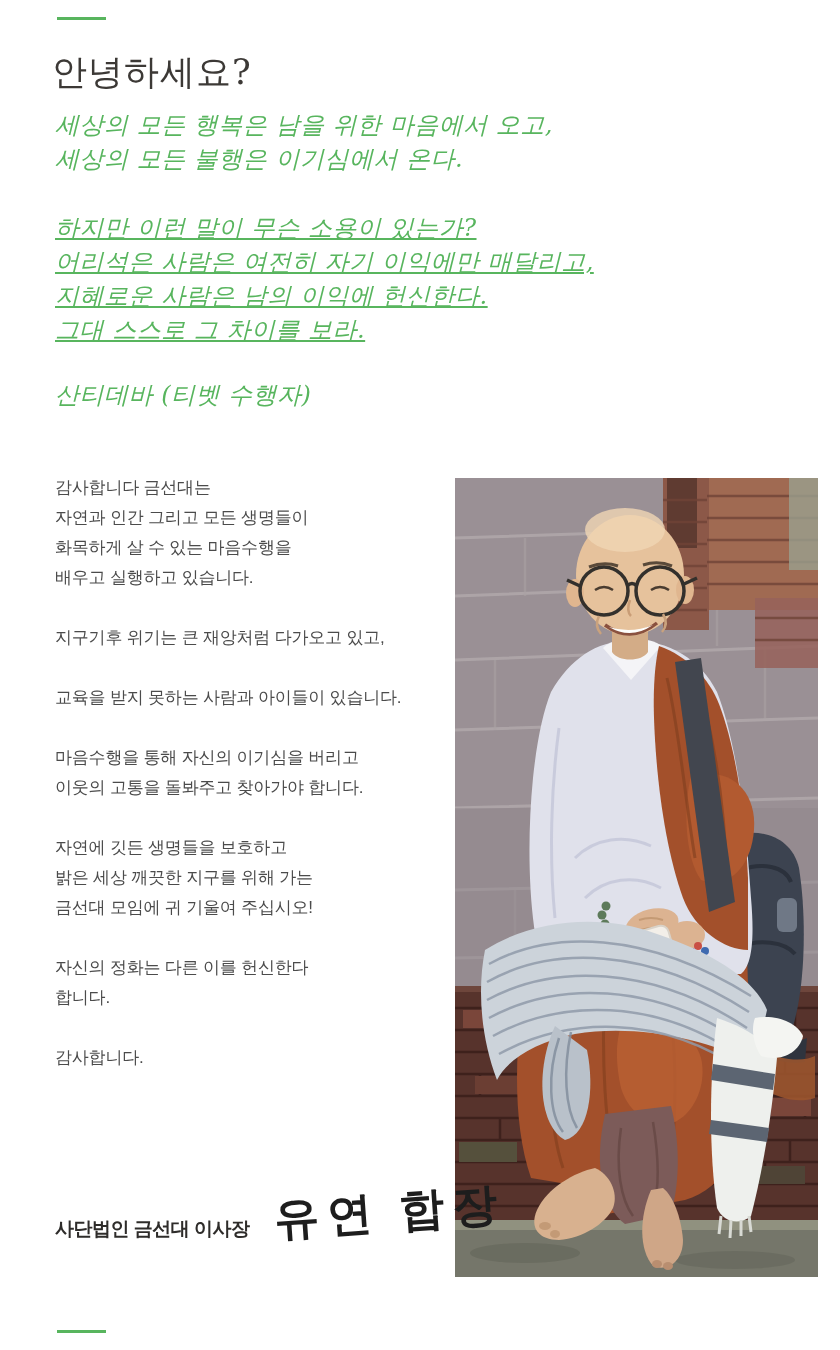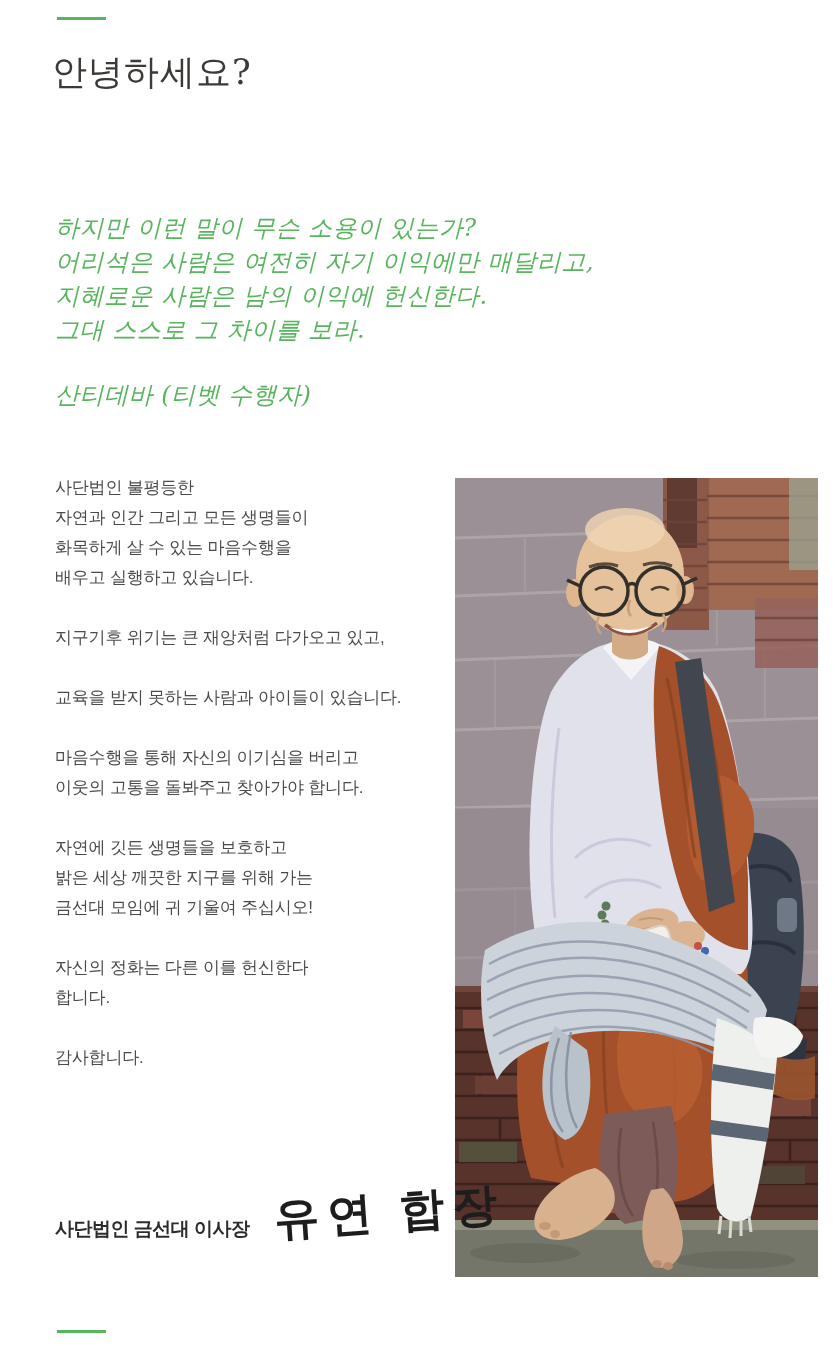--- a/index.html
+++ b/index.html
@@ -11,21 +11,21 @@
   .accent-bottom{left:57px;top:1330px;}
 
   .greeting-title{position:absolute;left:52px;top:26px;
         font-family:"DejaVu Serif", serif;
         font-size:35px;font-weight:500;color:#3c3936;letter-spacing:1px;}
 
   .quote{position:absolute;left:55px;color:#58b55e;
         font-family:"DejaVu Serif", serif;font-style:italic;
         font-size:24px;line-height:34px;white-space:nowrap;letter-spacing:.5px;}
   .quote-1{top:108px;}
-  .quote-2{top:211px;}
+  .quote-2{top:211px;text-decoration:underline;}
   .quote-attribution{top:378px;}
 
   .body-column{position:absolute;left:55px;top:473px;width:395px;
         font-size:17px;line-height:30px;color:#4b4b4b;letter-spacing:-0.2px;}
   .paragraph{margin:0 0 30px 0;}
   .body-line{white-space:nowrap;}
 
   .portrait{position:absolute;left:455px;top:478px;width:363px;height:799px;overflow:hidden;}
   .portrait svg{display:block;}
 
@@ -36,33 +36,37 @@
 </style>
 </head>
 <body>
 
 <div class="page">
 
   <div class="accent-line accent-top"></div>
 
   <h1 class="greeting-title">안녕하세요?</h1>
 
+  <div class="quote quote-1">
+    <div class="quote-line">세상의 모든 행복은 남을 위한 마음에서 오고,</div>
+    <div class="quote-line">세상의 모든 불행은 이기심에서 온다.</div>
+  </div>
 
   <div class="quote quote-2">
     <div class="quote-line">하지만 이런 말이 무슨 소용이 있는가?</div>
     <div class="quote-line">어리석은 사람은 여전히 자기 이익에만 매달리고,</div>
     <div class="quote-line">지혜로운 사람은 남의 이익에 헌신한다.</div>
     <div class="quote-line">그대 스스로 그 차이를 보라.</div>
   </div>
 
   <div class="quote quote-attribution">산티데바 (티벳 수행자)</div>
 
   <div class="body-column">
     <p class="paragraph">
-      <span class="body-line">사단법인 불평등한</span><br>
+      <span class="body-line">감사합니다 금선대는</span><br>
       <span class="body-line">자연과 인간 그리고 모든 생명들이</span><br>
       <span class="body-line">화목하게 살 수 있는 마음수행을</span><br>
       <span class="body-line">배우고 실행하고 있습니다.</span>
     </p>
     <p class="paragraph">
       <span class="body-line">지구기후 위기는 큰 재앙처럼 다가오고 있고,</span><br>
       <br>
       <span class="body-line">교육을 받지 못하는 사람과 아이들이 있습니다.</span>
     </p>
     <p class="paragraph">

